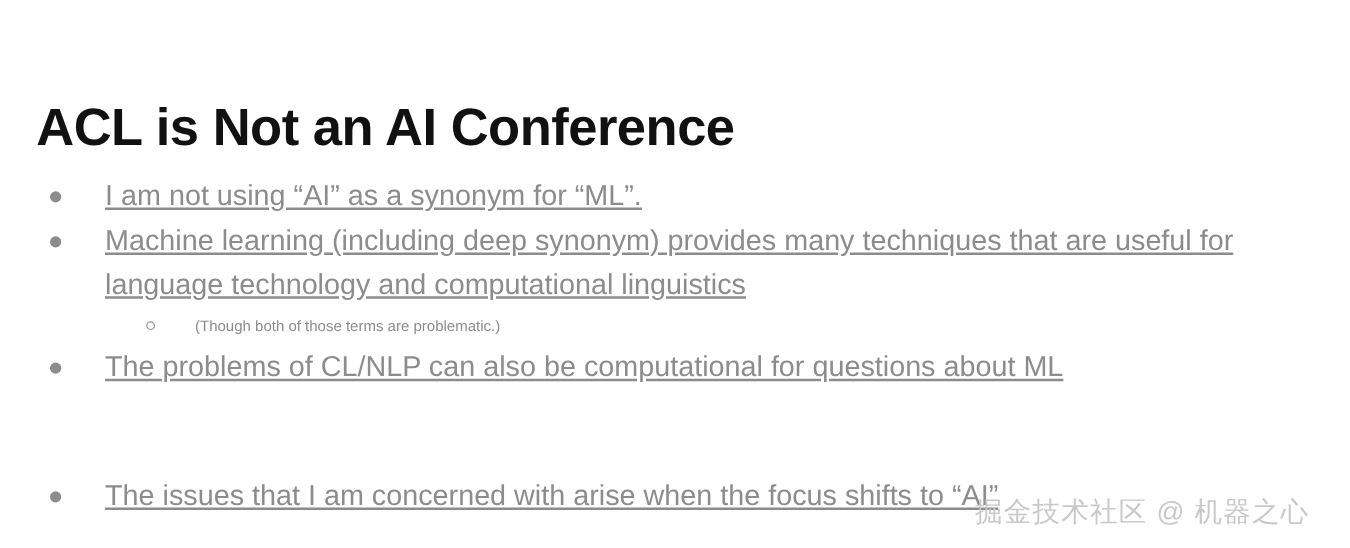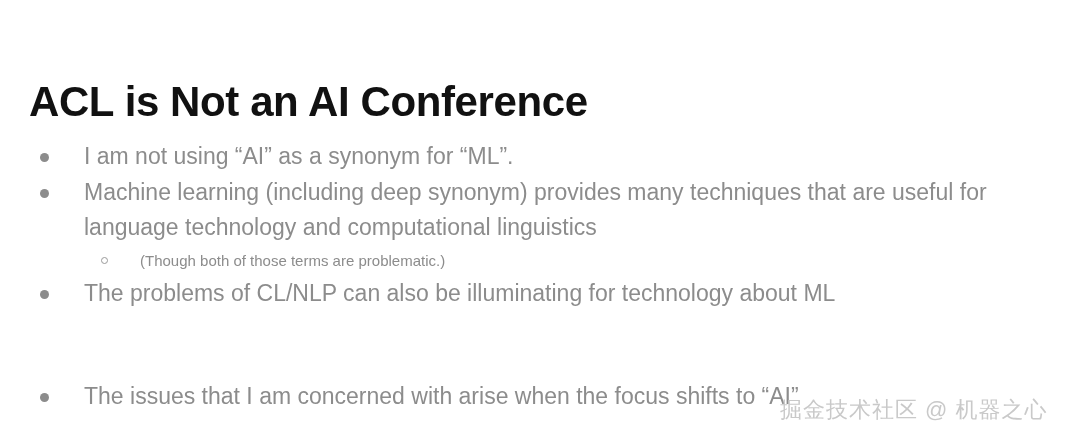--- a/index.html
+++ b/index.html
@@ -41,28 +41,30 @@
     display: block;
     min-height: 1px;
   }
   .bullet-row.level-1 {
     padding-left: 84px;
     padding-right: 60px;
     font-size: 23px;
     line-height: 35.5px;
     color: #8c8c8c;
     font-weight: 400;
+    text-decoration: underline;
   }
   .bullet-row.level-2 {
     padding-left: 140px;
     padding-right: 60px;
-    font-size: 15px;
+    font-size: 12px;
     line-height: 30px;
     color: #8c8c8c;
     font-weight: 400;
+    margin-left: 16px;
   }
   .bullet-row.spacer {
     height: 68px;
   }
   .marker-disc {
     position: absolute;
     left: 40px;
     top: 14px;
     width: 9px;
     height: 9px;
@@ -111,21 +113,21 @@
       <div class="bullet-row level-1">
         <span class="marker-disc"></span>
         <span class="bullet-text">Machine learning (including deep synonym) provides many techniques that are useful for language technology and computational linguistics</span>
       </div>
       <div class="bullet-row level-2">
         <span class="marker-circle"></span>
         <span class="bullet-text">(Though both of those terms are problematic.)</span>
       </div>
       <div class="bullet-row level-1">
         <span class="marker-disc"></span>
-        <span class="bullet-text">The problems of CL/NLP can also be illuminating for technology about ML</span>
+        <span class="bullet-text">The problems of CL/NLP can also be computational for questions about ML</span>
       </div>
       <div class="bullet-row level-1 spacer"></div>
       <div class="bullet-row level-1">
         <span class="marker-disc"></span>
         <span class="bullet-text">The issues that I am concerned with arise when the focus shifts to “AI”</span>
       </div>
     </div>
 
   <div id="watermark">掘金技术社区 @ 机器之心</div>
 

